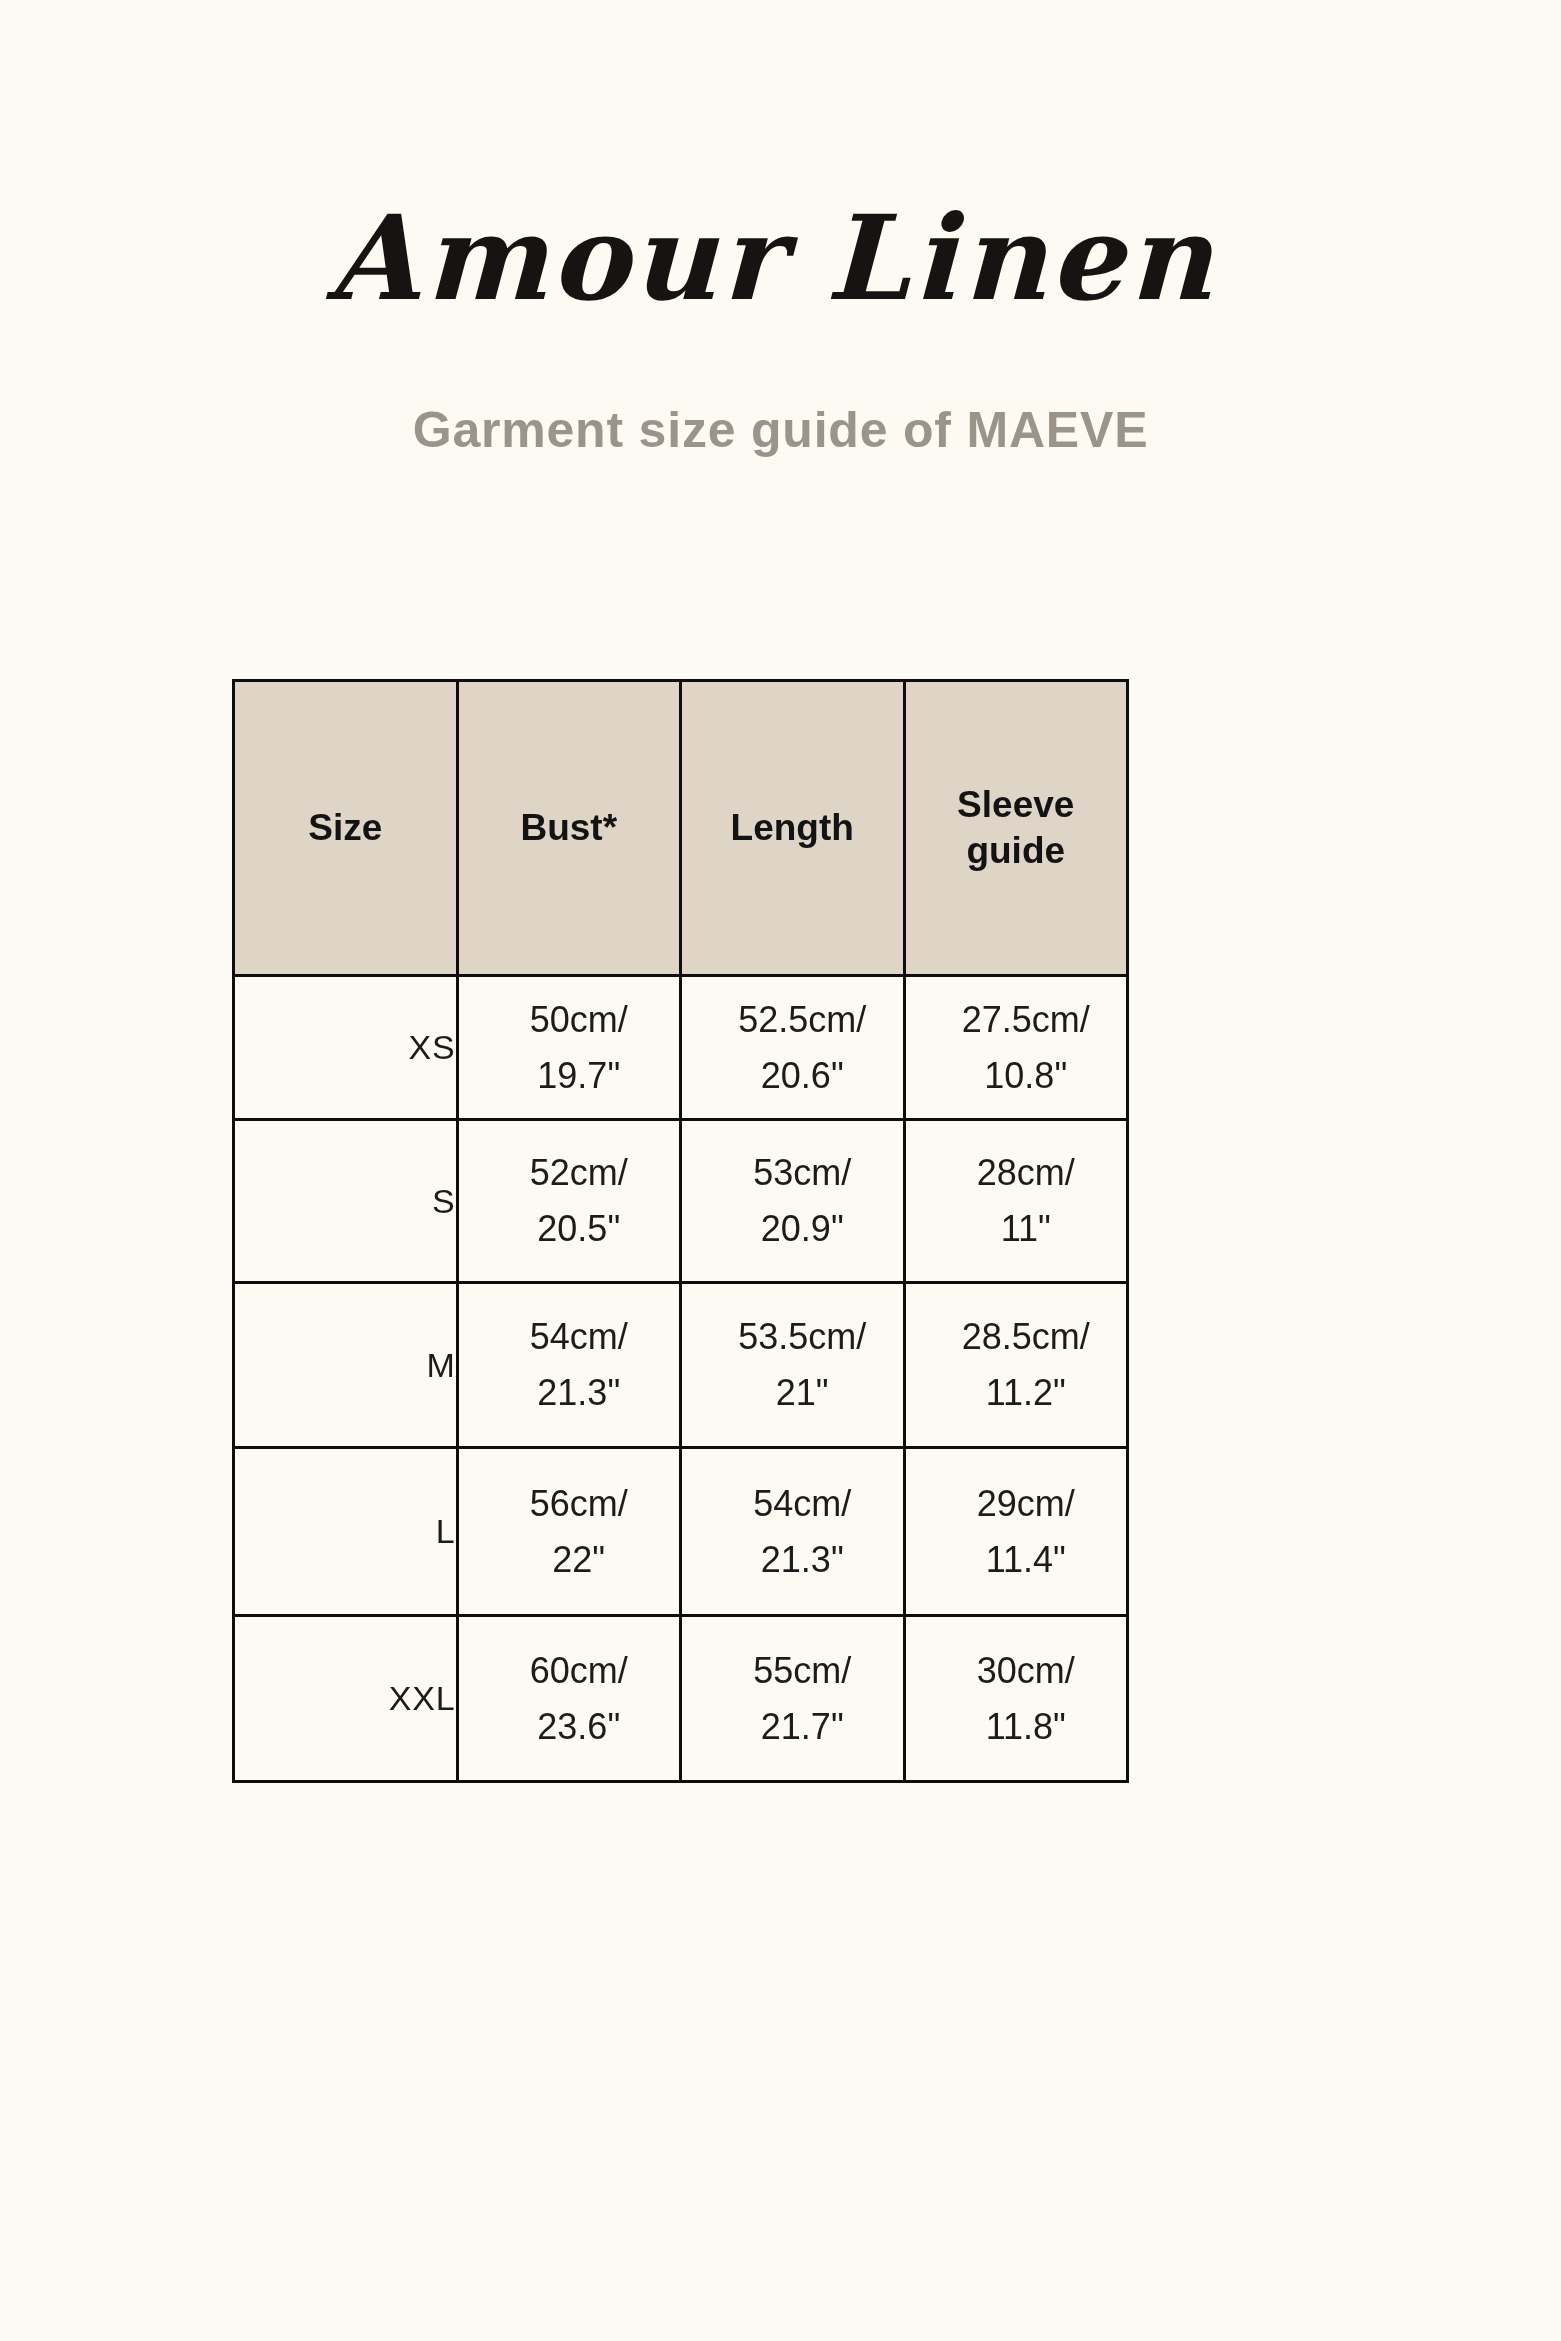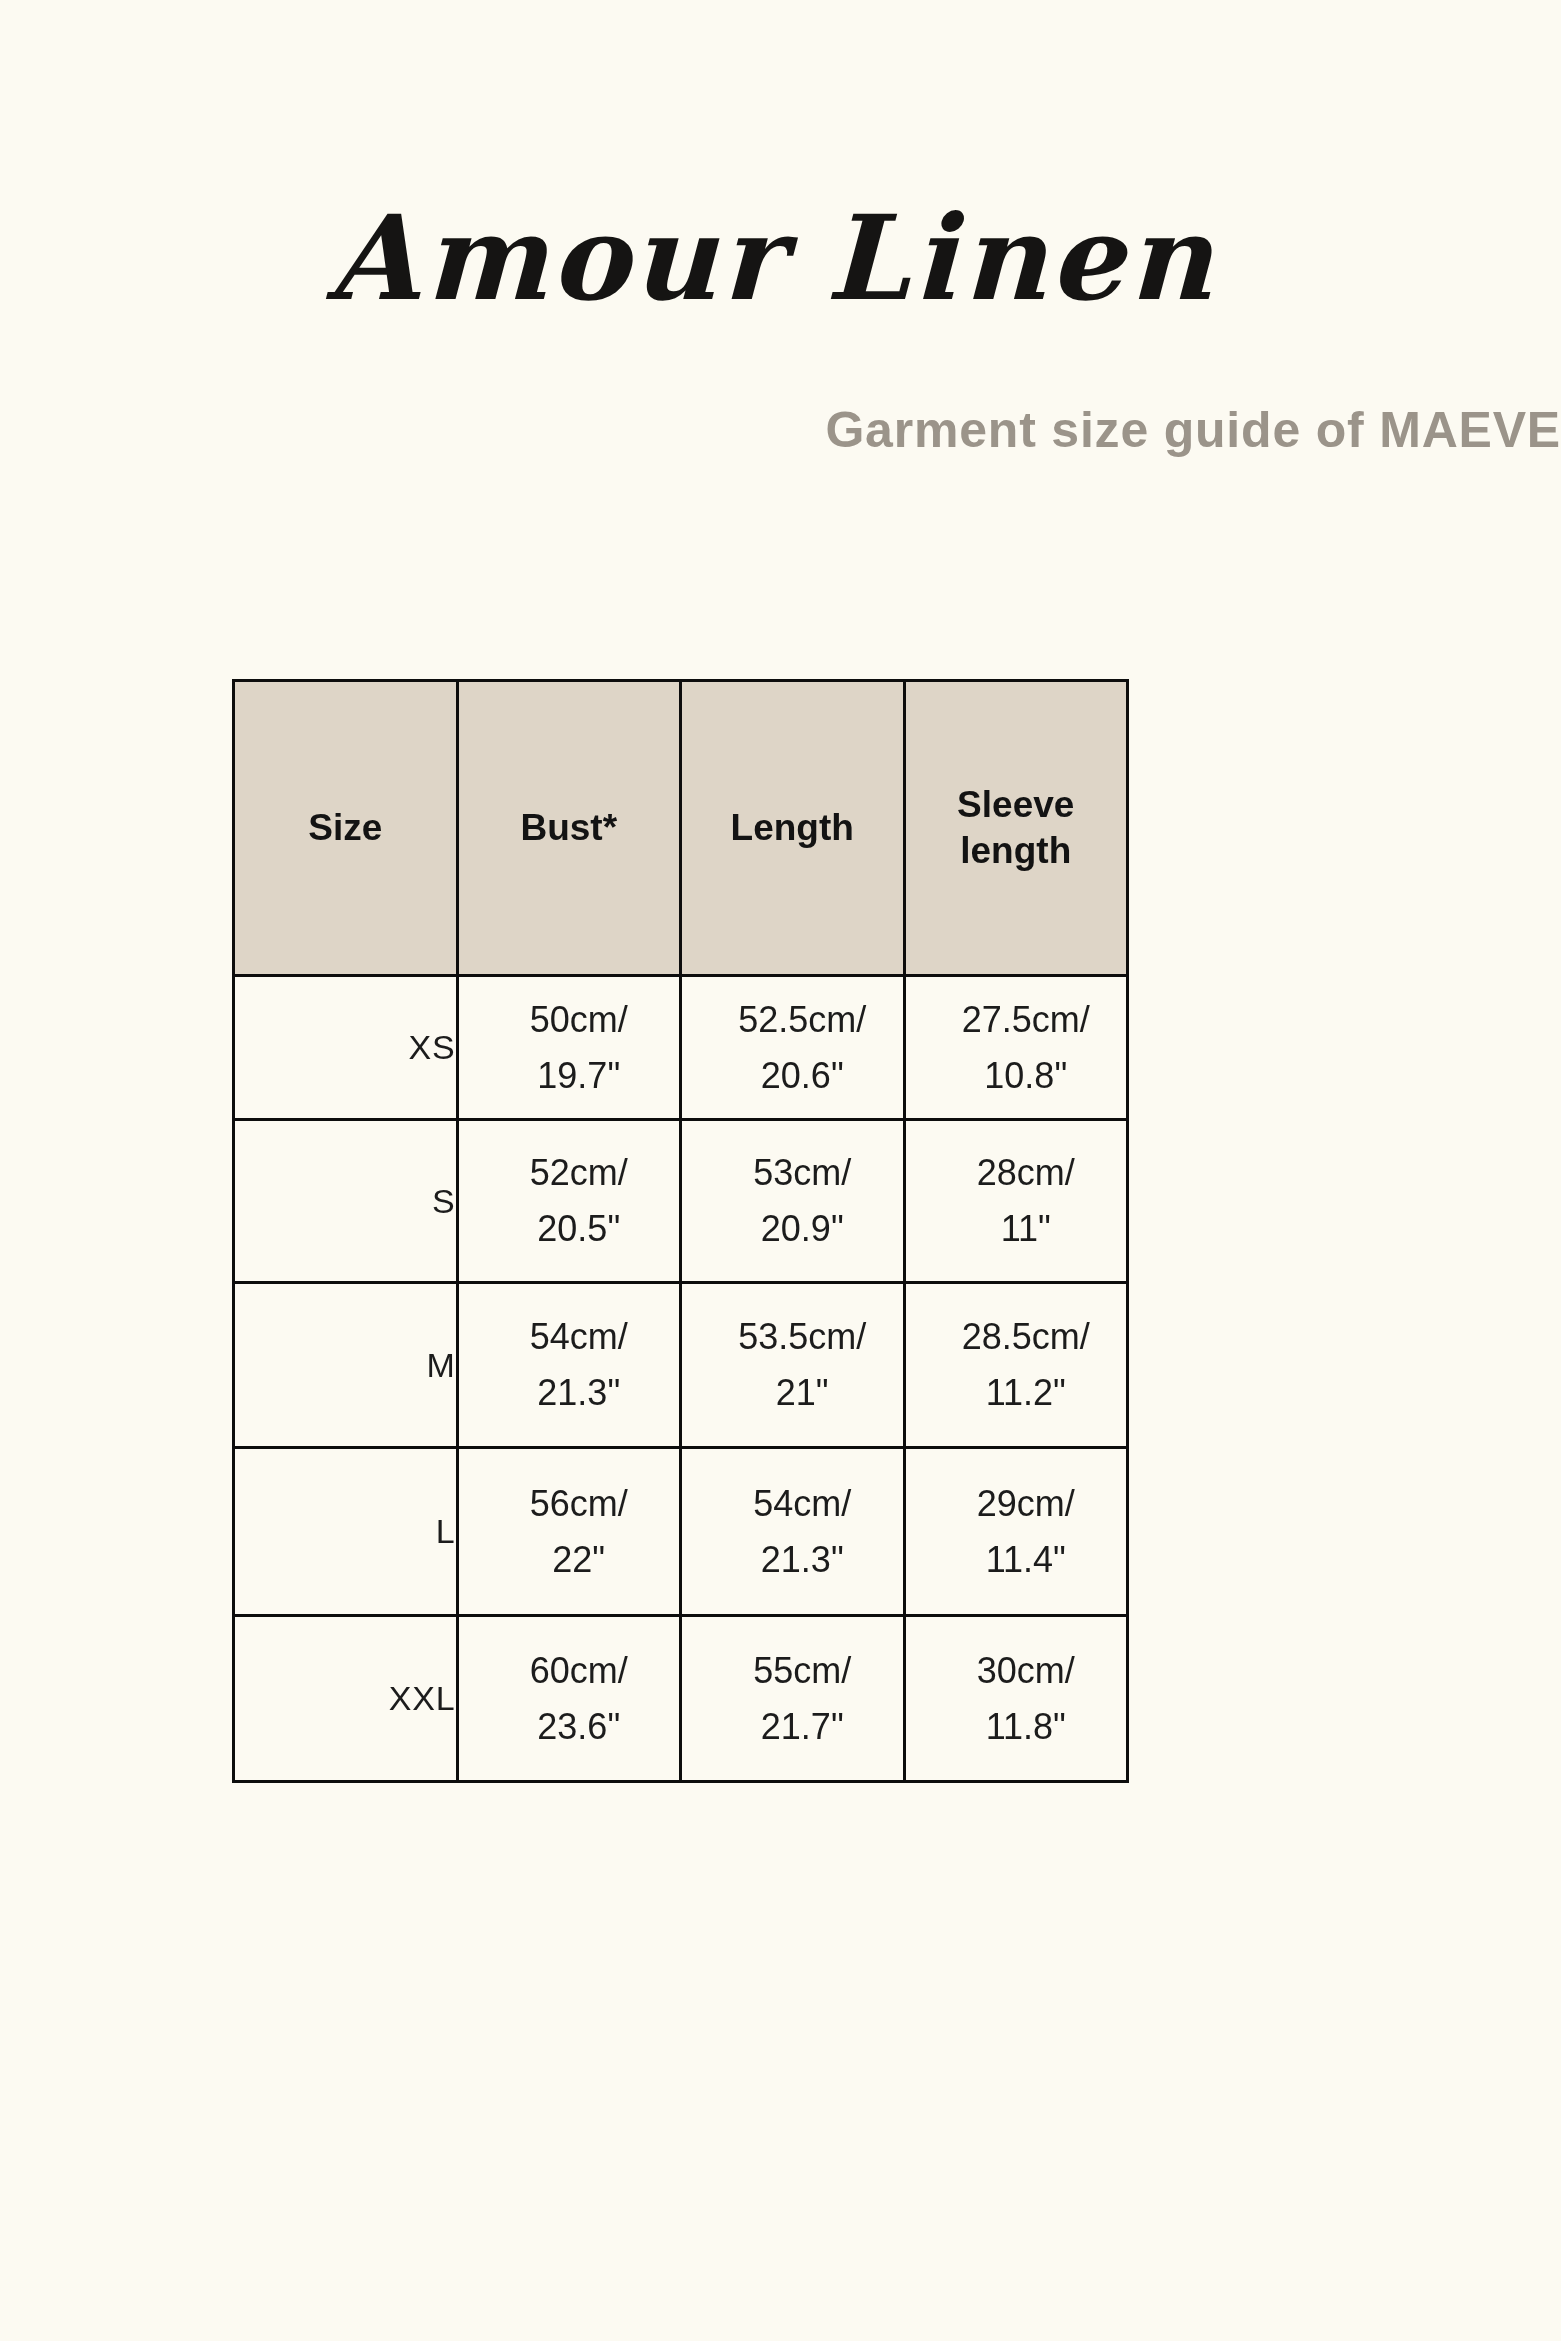--- a/index.html
+++ b/index.html
@@ -14,21 +14,21 @@
     position: absolute; top: 194px; left: 0; width: 1561px;
     text-align: center;
     font-family: "DejaVu Serif", serif;
     font-style: italic; font-weight: 700;
     font-size: 117px; line-height: 1.1;
     color: #151413; letter-spacing: 3.1px;
     transform: skewX(-4deg);
   }
   .page-subtitle {
     position: absolute; top: 400px; left: 0; width: 1561px;
-    text-align: right;
+    text-align: center;
     font-weight: 700; font-size: 50px; line-height: 1.2;
     color: #9b948a; letter-spacing: 0.8px;
   }
   table.size-table {
     position: absolute; left: 232px; top: 679px;
     width: 897px;
     border-collapse: collapse; table-layout: fixed;
   }
   .size-table th, .size-table td {
     border: 3.9px solid #0d0d0d;
@@ -70,21 +70,21 @@
     <col style="width:25%">
       <col style="width:25%">
       <col style="width:25%">
       <col style="width:25%">
   </colgroup>
   <tbody>
       <tr class="r-header">
     <th><span class="hwrap">Size</span></th>
     <th><span class="hwrap">Bust*</span></th>
     <th><span class="hwrap">Length</span></th>
-    <th><span class="hwrap">Sleeve length</span></th>
+    <th><span class="hwrap">Sleeve guide</span></th>
   </tr>
   <tr class="r0">
     <td class="size-cell">XS</td>
     <td class="meas-cell">
       <span class="cm">50cm/</span>
       <span class="in">19.7"</span>
     </td>
     <td class="meas-cell">
       <span class="cm">52.5cm/</span>
       <span class="in">20.6"</span>

